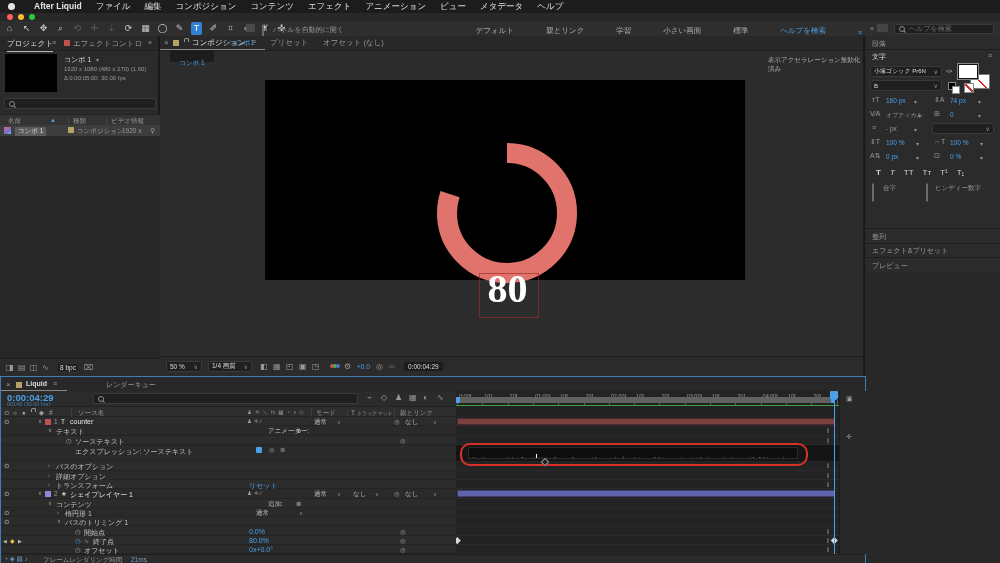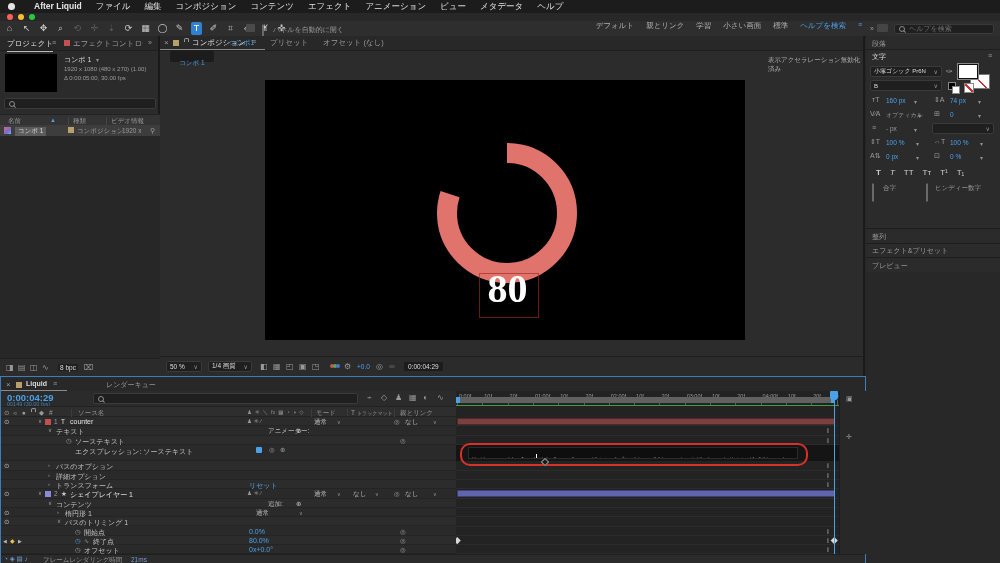--- a/index.html
+++ b/index.html
@@ -16,21 +16,21 @@
   #menubar span{font-size:8.5px;color:#e3e3e3;}
   
   #titlebar{left:0;top:13px;width:1000px;height:8px;background:#282828;border-bottom:1px solid #1a1a1a;}
   .tl-light{width:6px;height:6px;border-radius:50%;top:1px;}
   
   #appbar{left:0;top:21px;width:1000px;height:15px;background:#2e2e2e;border-bottom:1px solid #191919;}
   #tools{left:4px;top:0;height:15px;display:flex;align-items:center;gap:6px;}
   #tools .tool{font-size:9px;color:#c7c7c7;width:11px;text-align:center;line-height:13px;}
   #tools .tool.disabled{color:#5c5c5c;}
   #tools .tool.active{background:#3180d1;color:#fff;border-radius:2px;}
-  #workspaces{right:138px;top:0;height:15px;display:flex;align-items:flex-start;gap:12px;}
+  #workspaces{right:138px;top:0;height:15px;display:flex;align-items:flex-end;gap:32px;}
   #workspaces span{font-size:7.5px;color:#b0b0b0;}
   #workspaces span.active{color:#4ba0e8;}
   .searchbox{background:#1f1f1f;border:1px solid #3a3a3a;border-radius:2px;display:flex;align-items:center;gap:4px;padding:0 4px;box-sizing:border-box;}
   .mag{width:4px;height:4px;border:1px solid #8a8a8a;border-radius:50%;position:relative;flex:none;}
   .mag:after{content:"";position:absolute;width:3px;height:1px;background:#8a8a8a;transform:rotate(45deg);right:-2px;bottom:-1px;}
   .cb{width:7px;height:7px;background:#1d1d1d;border:1px solid #6a6a6a;border-radius:1px;box-sizing:border-box;position:relative;}
   .cb.checked:after{content:"✓";position:absolute;left:0;top:-2px;font-size:7px;color:#cfe3f5;}
   
   .panel{background:#2b2b2b;}
   .ptab{font-size:7.5px;color:#9a9a9a;}
@@ -160,21 +160,21 @@
       <span class="abs f7 g" style="left:92px;top:2px;">≡</span>
       <span class="abs" style="left:0;top:13px;width:105px;height:1px;background:#8a8a8a;"></span>
       <span class="abs ptab f7" style="left:110px;top:2px;">プリセット</span>
       <span class="abs ptab f7" style="left:163px;top:2px;">オフセット (なし)</span>
     </div>
     <div class="abs" style="left:10px;top:15px;width:44px;height:11px;background:#1c1c1c;border-radius:2px;text-align:center;">
       <span class="f65 bl">コンポ 1</span>
     </div>
     <span class="abs f65" style="left:608px;top:20px;color:#b0b0b0;">表示アクセラレーション無効化済み</span>
 
-    <div class="abs" style="left:105px;top:44px;width:480px;height:260px;background:#000;">
+    <div class="abs" style="left:105px;top:44px;width:480px;height:200px;background:#000;">
       <svg class="abs" style="left:172px;top:63px;" width="140" height="140" viewBox="0 0 140 140">
         <circle id="ring" cx="70" cy="70" r="60" fill="none" stroke-width="20" transform="rotate(-90 70 70)" stroke="#e0736c" stroke-dasharray="301.59289474462014 75.398223686155"></circle>
       </svg>
       <div class="abs" style="left:214px;top:193px;width:58px;height:43px;border:1px solid rgba(160,40,35,.65);"></div>
       <div class="abs" style="left:190px;top:186px;width:105px;text-align:center;color:#fff;font:bold 40px/46px 'Liberation Serif',serif;">80</div>
     </div>
 
     <div class="abs" style="left:0;top:320px;width:100%;height:20px;background:#2b2b2b;border-top:1px solid #1f1f1f;">
       <div class="abs dd" style="left:6px;top:4px;width:36px;height:11px;">
         <span class="f65 w">50 %</span>

